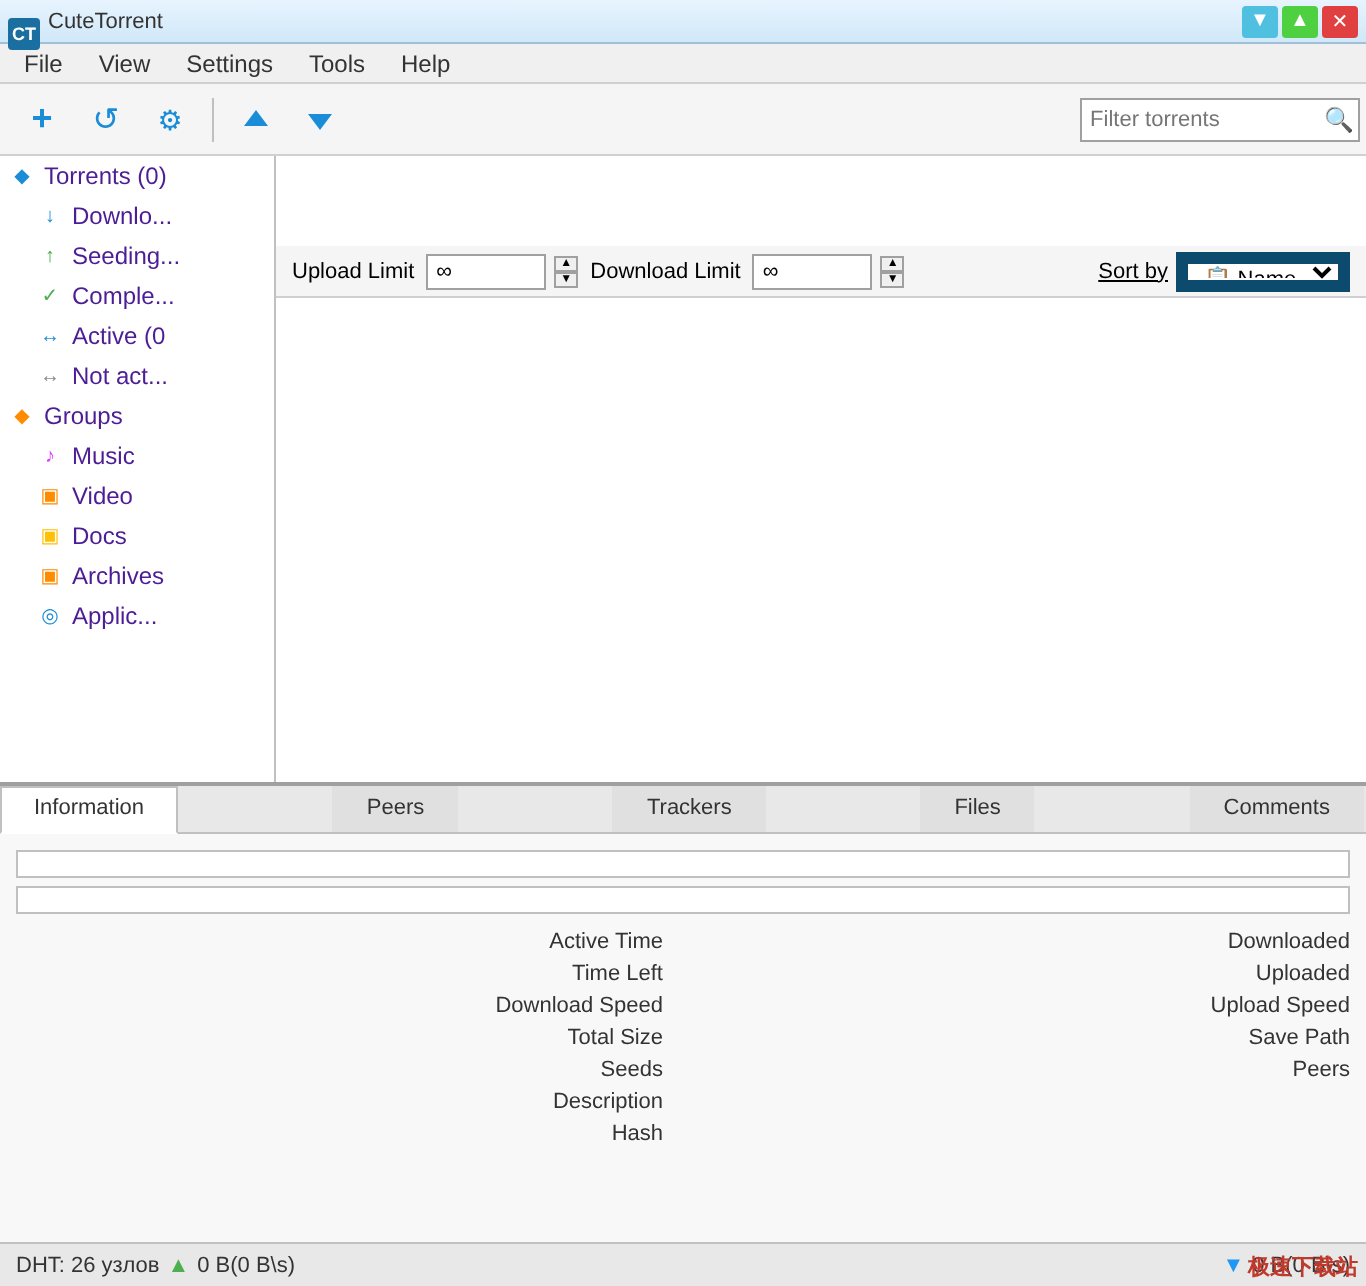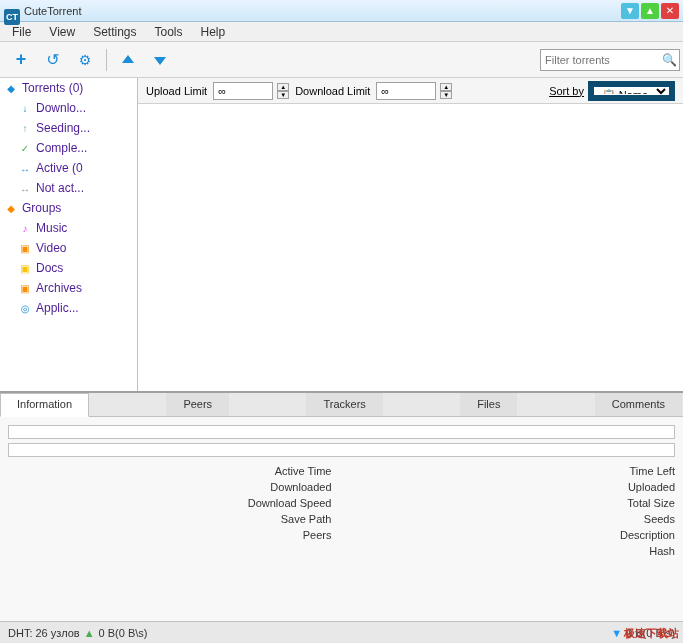--- a/index.html
+++ b/index.html
@@ -187,20 +187,21 @@
     
     .limit-bar {
       height: 26px;
       background: #f5f5f5;
       border-bottom: 1px solid #d0d0d0;
       display: flex;
       align-items: center;
       padding: 0 8px;
       gap: 6px;
       font-size: 11px;
+      margin-top: 45px;
     }
     .limit-input {
       width: 60px;
       height: 18px;
       border: 1px solid #a0a0a0;
       padding: 1px 4px;
       font-size: 11px;
       background: white;
     }
     .limit-spinners {
@@ -503,24 +504,25 @@
       <div class="tab">Comments</div>
     </div>
 
     <div class="info-panel">
       <div class="info-bars">
         <div class="info-bar"></div>
         <div class="info-bar"></div>
       </div>
       <div class="info-fields">
         <div class="info-field">Active Time</div>
+        <div class="info-field">Downloaded</div>
         <div class="info-field">Time Left</div>
-        <div class="info-field">Downloaded</div>
         <div class="info-field">Uploaded</div>
         <div class="info-field">Download Speed</div>
+        <div class="info-field">Upload Speed</div>
         <div class="info-field">Total Size</div>
         <div class="info-field">Save Path</div>
         <div class="info-field">Seeds</div>
         <div class="info-field">Peers</div>
         <div class="info-field">Description</div>
         <div class="info-field"></div>
         <div class="info-field">Hash</div>
         <div class="info-field"></div>
       </div>
     </div>

